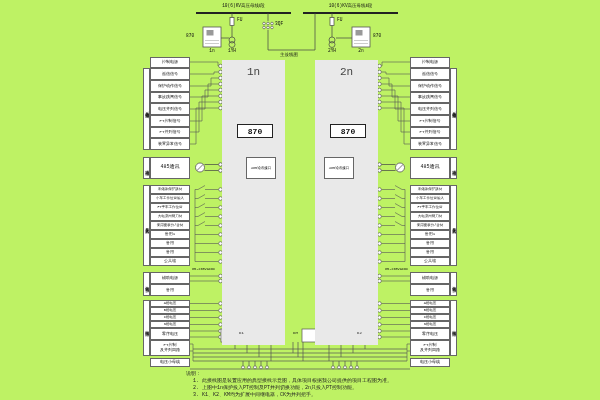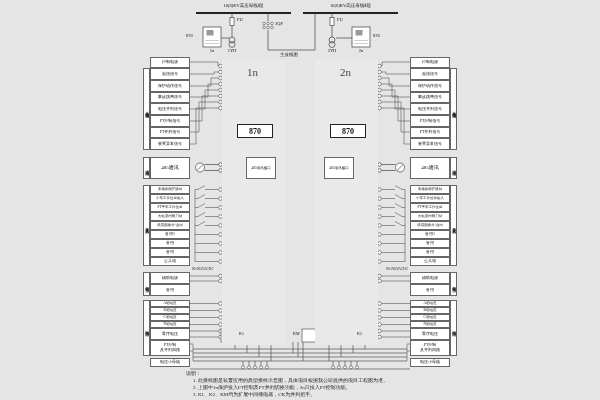--- a/index.html
+++ b/index.html
@@ -1,17 +1,17 @@
 <!DOCTYPE html>
 <html><head>
 <meta charset="utf-8">
 <style>
   html,body{margin:0;padding:0;background:#fff}
-  .stage{position:relative;width:600px;height:400px;background:#e5e5e5;overflow:hidden;
-         font-family:Liberation Serif, serif;color:#111}
+  .stage{position:relative;width:600px;height:400px;background:#bef264;overflow:hidden;
+         font-family:Liberation Mono, monospace;color:#111}
   svg.wires{position:absolute;left:0;top:0;width:600px;height:400px}
   .b{position:absolute;box-sizing:border-box;border:0.6px solid #666;background:#fff;
      display:flex;align-items:center;justify-content:center;text-align:center;
      font-size:4px;line-height:1.15;overflow:hidden;color:#111}
   .s{writing-mode:vertical-rl;text-orientation:upright;letter-spacing:0.5px}
   .lb{position:absolute;font-size:4.5px;white-space:nowrap;color:#111}
   .ctr{text-align:center}
   .panel{position:absolute;background:#e9e9e9}
   .pn-label{position:absolute;font-size:11px;color:#444}
   .dev{position:absolute;box-sizing:border-box;border:1.6px solid #222;background:#fff;

